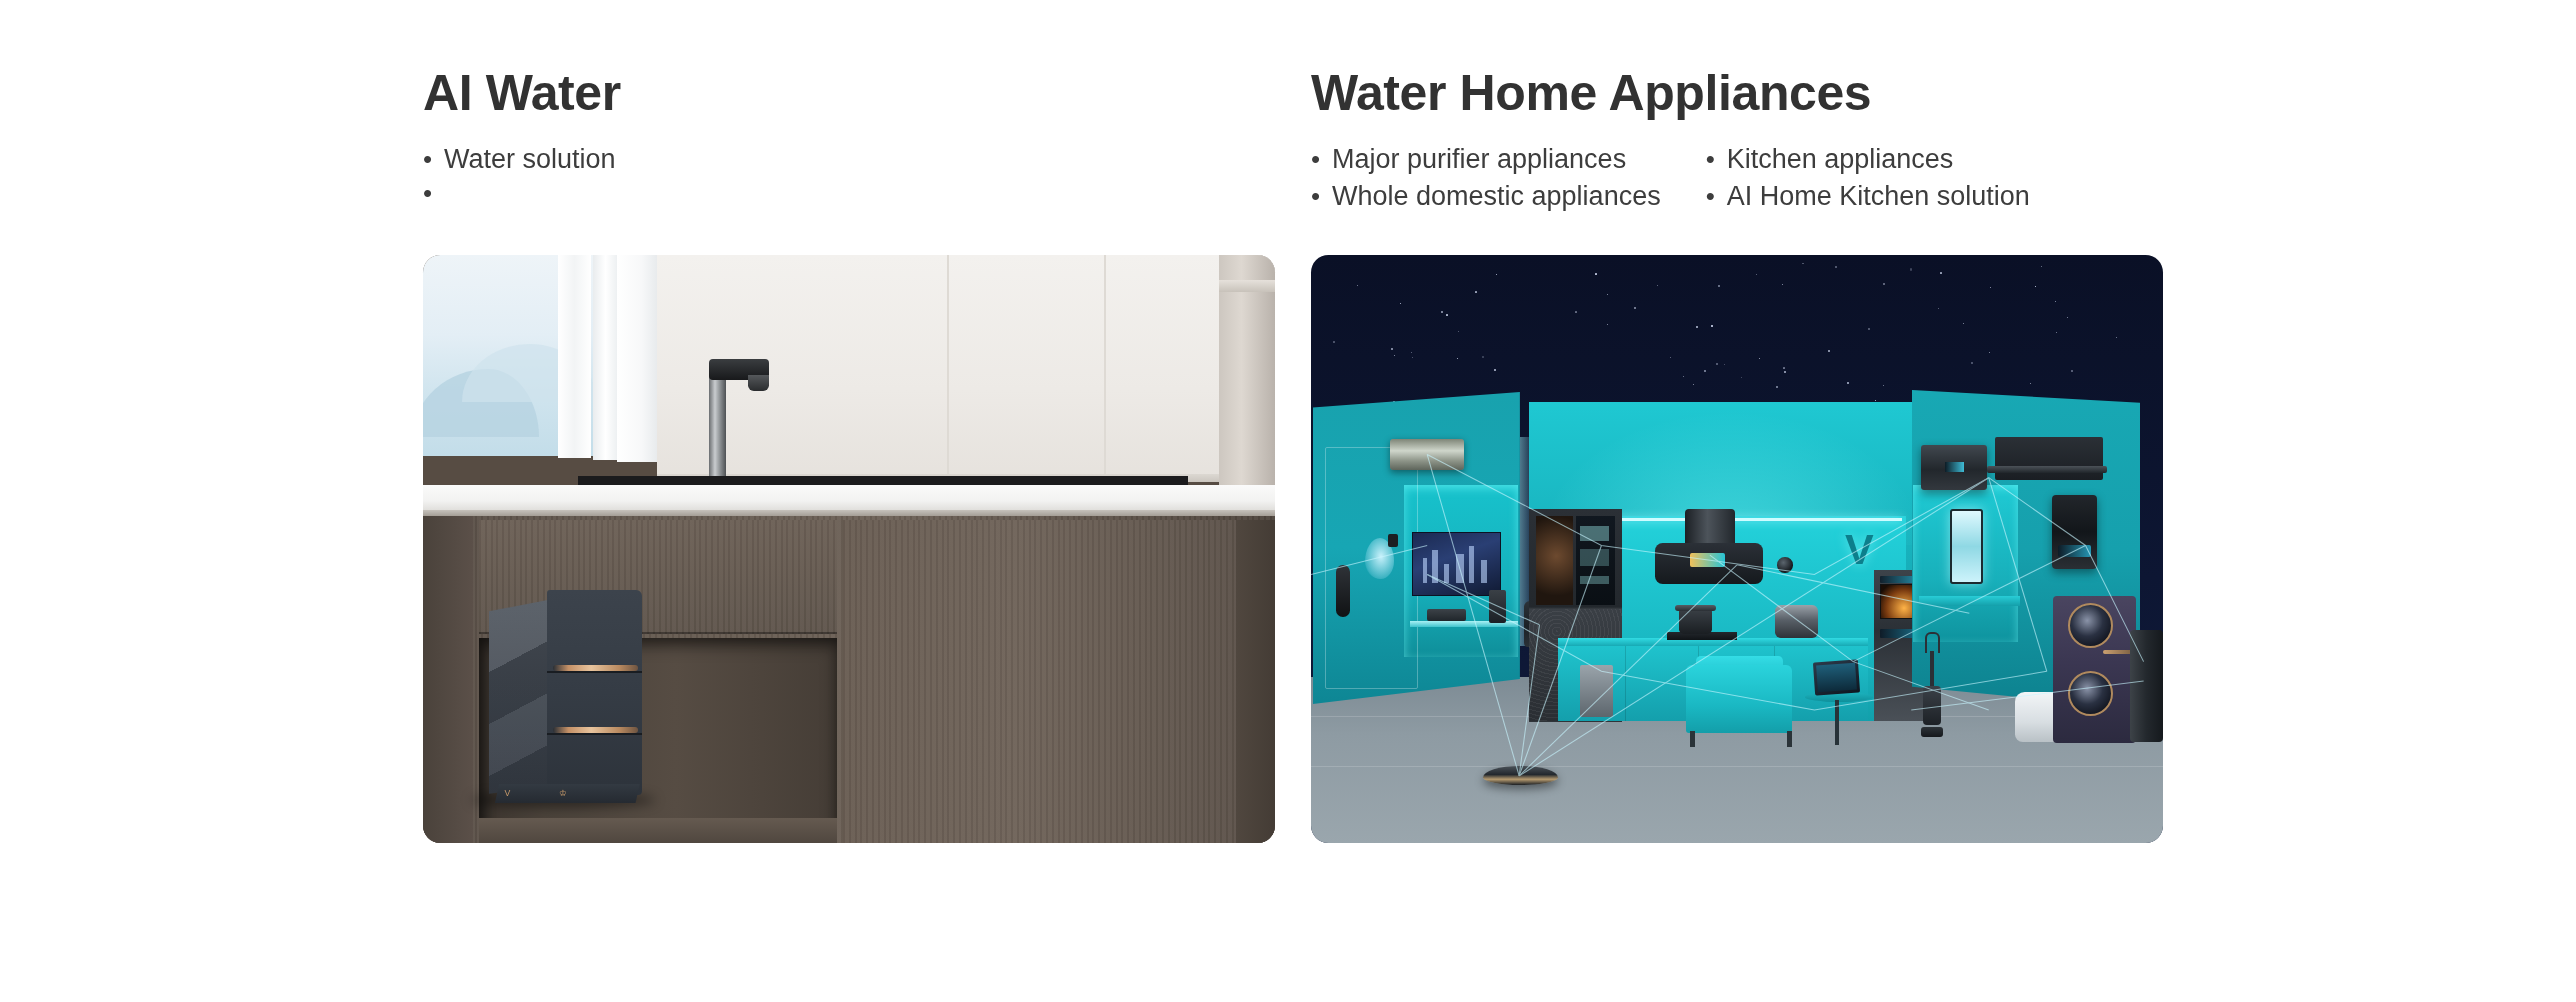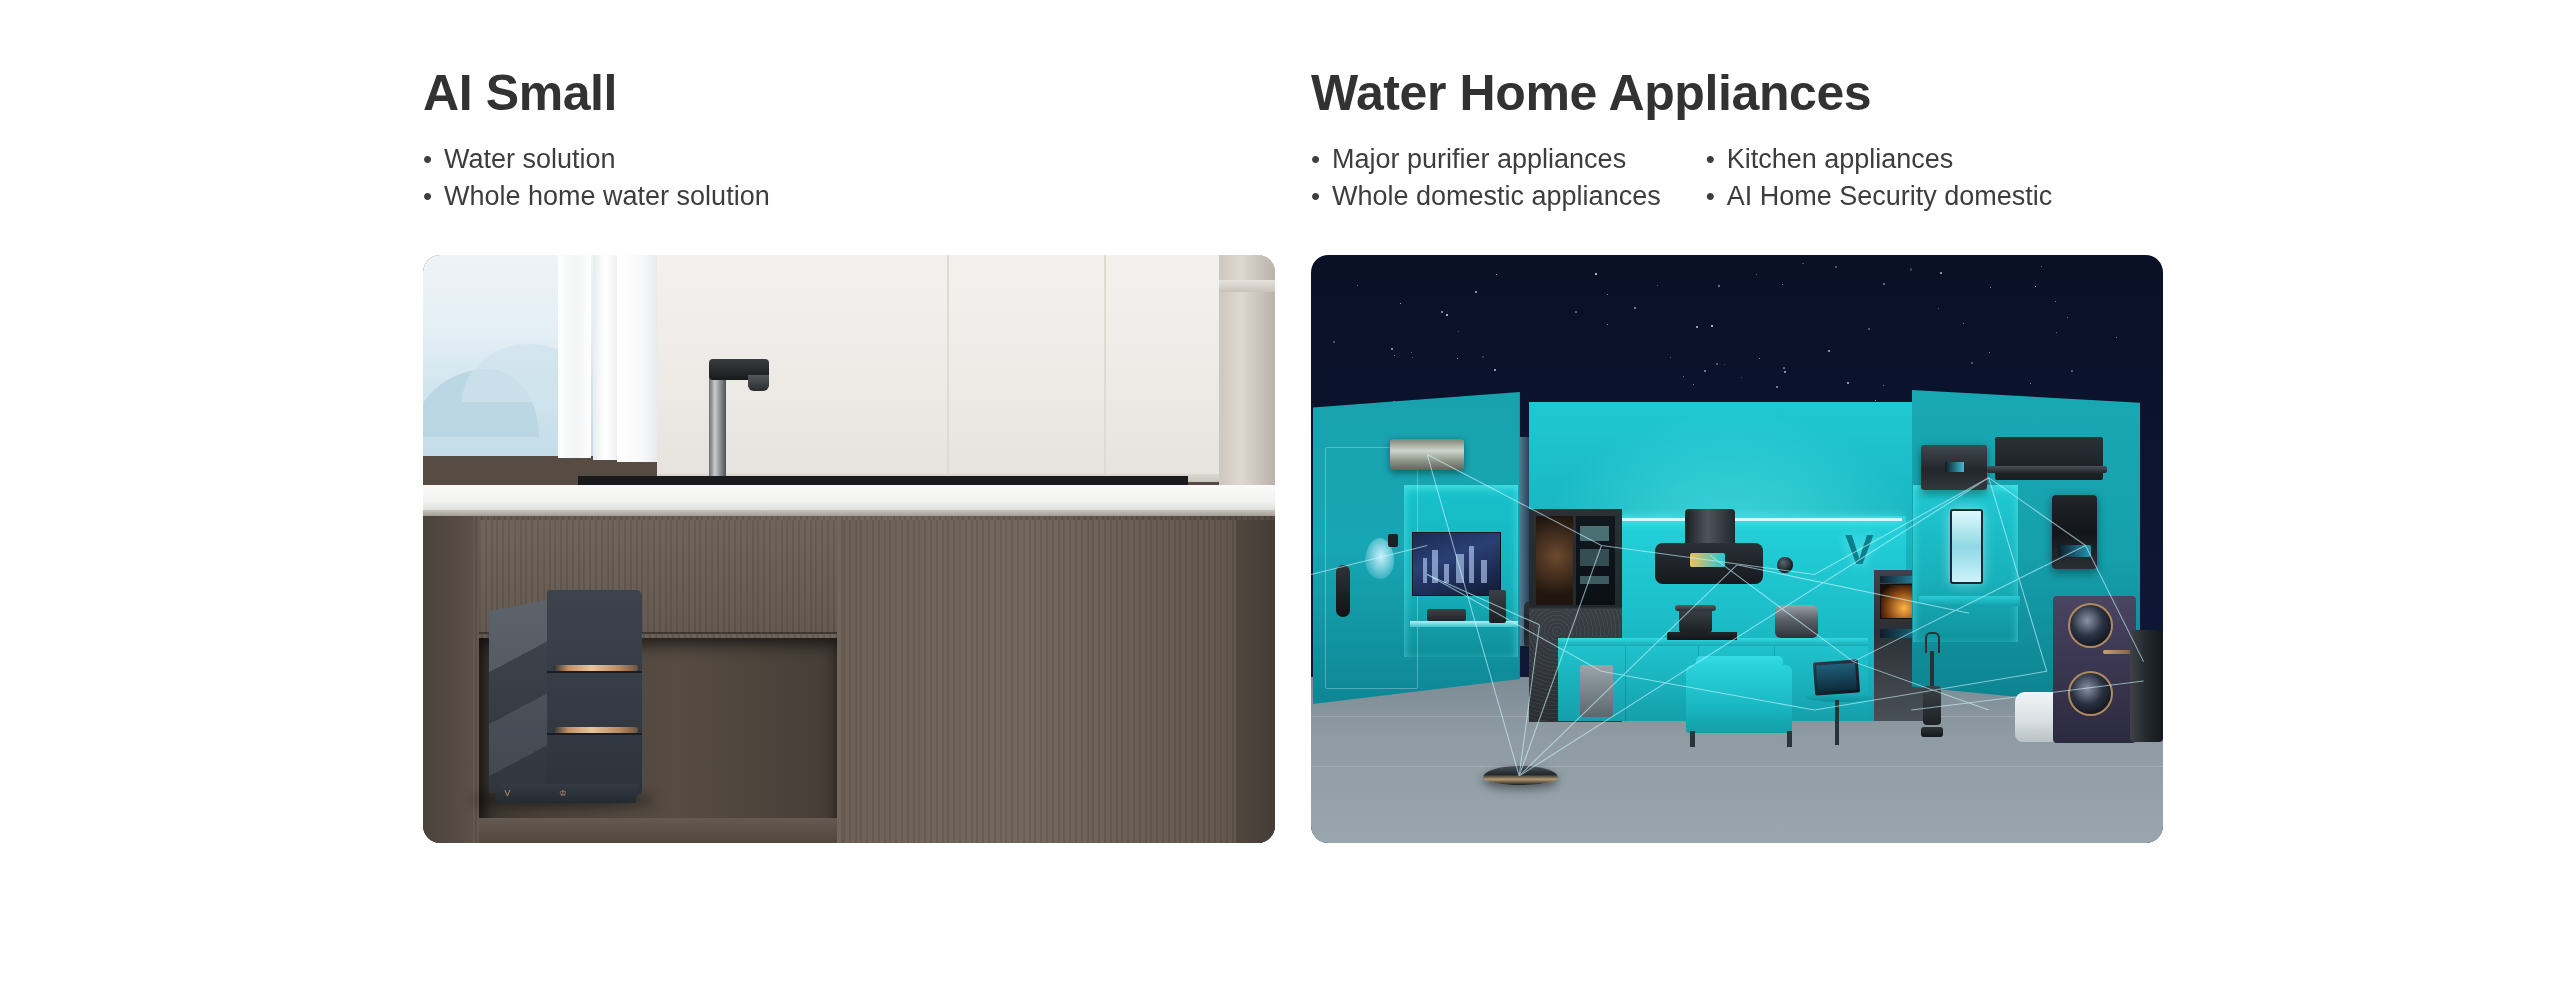--- a/index.html
+++ b/index.html
@@ -469,31 +469,30 @@
   
   .beams { position: absolute; inset: 0; }
 </style>
 </head>
 <body>
 
 <div class="page">
 
   <div class="col col-left">
 
-    <div class="heading">AI Small</div>
+    <div class="heading">AI Water</div>
 
     <div class="bullets">
       <div class="bcol">
         <div class="bullet">
           <span class="dot">•</span>
           <span class="txt">Water solution</span>
         </div>
         <div class="bullet">
           <span class="dot">•</span>
-          <span class="txt">Whole home water solution</span>
         </div>
       </div>
     </div>
 
     <div class="photo kitchen">
       <div class="k-window">
         <div class="k-mount1"></div>
         <div class="k-mount2"></div>
       </div>
       <div class="k-sheer1"></div>
@@ -557,21 +556,21 @@
           <span class="txt">Whole domestic appliances</span>
         </div>
       </div>
       <div class="bcol">
         <div class="bullet">
           <span class="dot">•</span>
           <span class="txt">Kitchen appliances</span>
         </div>
         <div class="bullet">
           <span class="dot">•</span>
-          <span class="txt">AI Home Security domestic</span>
+          <span class="txt">AI Home Kitchen solution</span>
         </div>
       </div>
     </div>
 
     <div class="photo aiot">
 
       <div id="stars">
           <div class="star" style="width: 2.1px; height: 2.1px; left: 130px; top: 56px; opacity: 0.7;"></div>
           <div class="star" style="width: 1.7px; height: 1.7px; left: 164px; top: 36px; opacity: 0.71;"></div>
           <div class="star" style="width: 2.2px; height: 2.2px; left: 78px; top: 149px; opacity: 0.9;"></div>

